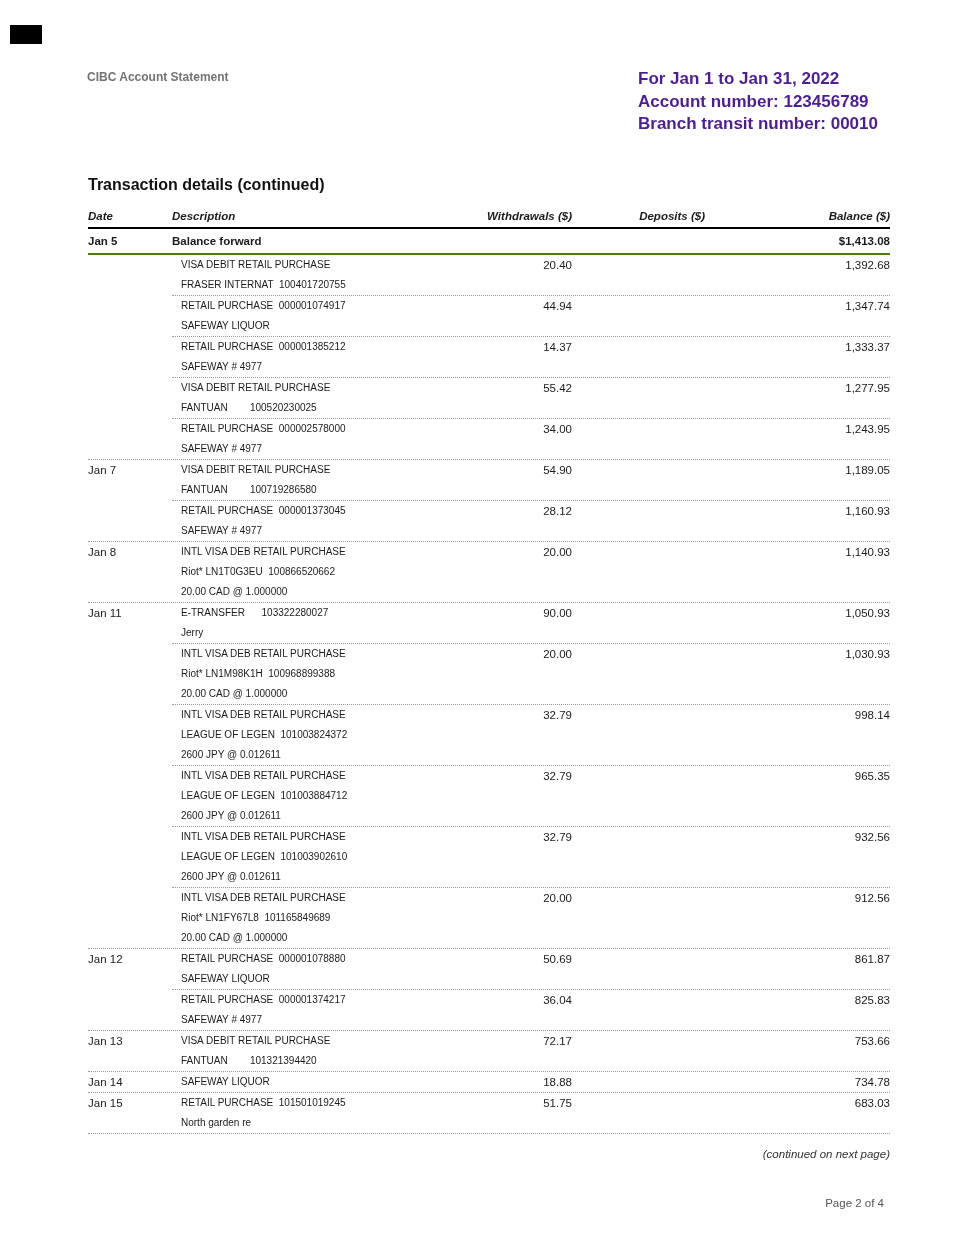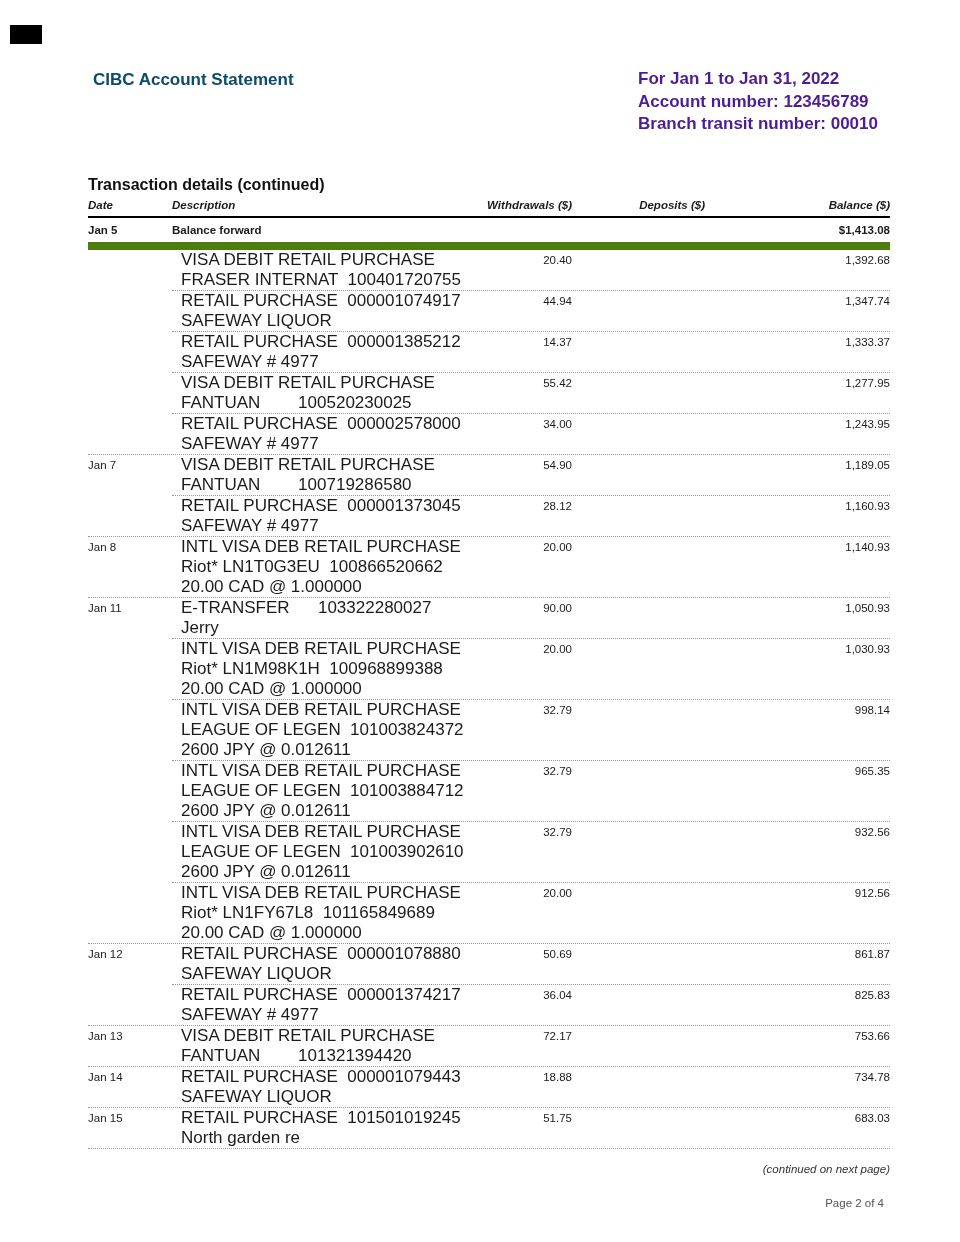--- a/index.html
+++ b/index.html
@@ -10,46 +10,46 @@
     font-family: "Liberation Sans", "DejaVu Sans", sans-serif;
     color: #1b1b1b;
     overflow: hidden;
   }
   .corner-mark {
     position: absolute; left: 10px; top: 25px;
     width: 32px; height: 19px; background: #000;
   }
   .doc-title {
     position: absolute; left: 87px; top: 70px;
-    font-size: 17px; font-weight: bold; color: #0c4a6e; margin-left: 6px;
+    font-size: 12px; font-weight: bold; color: #737373;
   }
   .meta {
     position: absolute; left: 638px; top: 68px;
     font-size: 17px; font-weight: bold; line-height: 22.7px; color: #4c1d95;
   }
   .content {
     position: absolute; left: 88px; top: 176px; width: 802px;
   }
   .section-title {
     font-size: 16px; font-weight: bold; color: #111;
-    margin-bottom: 1px;
+    margin-bottom: 12px;
   }
   .grid {
     display: grid;
     grid-template-columns: 84px 300px 100px 133px 185px;
     width: 802px;
   }
   .cell { font-size: 11.5px; line-height: 20px; }
   .num { text-align: right; }
   .thead .cell { font-weight: bold; padding-bottom: 1px; font-style: italic; }
   .thead { border-bottom: 2px solid #000; }
-  .bf-row { border-bottom: 8px solid #4d7c0f; }
+  .bf-row { border-bottom: 2px solid #4d7c0f; }
   .bf-row .cell { font-weight: bold; padding-top: 2px; padding-bottom: 2px; }
   .trow .desc { padding-left: 9px; }
-  .dline { white-space: pre; font-size: 17px; line-height: 20px; }
+  .dline { white-space: pre; font-size: 10px; line-height: 20px; }
   .sep { height: 0; border-top: 1px dotted #999; }
   .sep.partial { margin-left: 84px; }
   .footer-note {
     text-align: right; font-style: italic;
     font-size: 11.5px; color: #333; margin-top: 14px;
   }
   .page-num {
     position: absolute; top: 1197px; right: 76px;
     font-size: 11.5px; color: #555;
   }
@@ -276,21 +276,20 @@
           <div class="dline">FANTUAN        101321394420</div>
         </div>
     <div class="cell num">72.17</div>
     <div class="cell num"></div>
     <div class="cell num">753.66</div>
   </div>
 <div class="sep full"></div>
   <div class="grid trow">
     <div class="cell">Jan 14</div>
     <div class="cell desc">
-          <div class="dline">RETAIL PURCHASE  000001079443</div>
           <div class="dline">SAFEWAY LIQUOR</div>
         </div>
     <div class="cell num">18.88</div>
     <div class="cell num"></div>
     <div class="cell num">734.78</div>
   </div>
 <div class="sep full"></div>
   <div class="grid trow">
     <div class="cell">Jan 15</div>
     <div class="cell desc">

